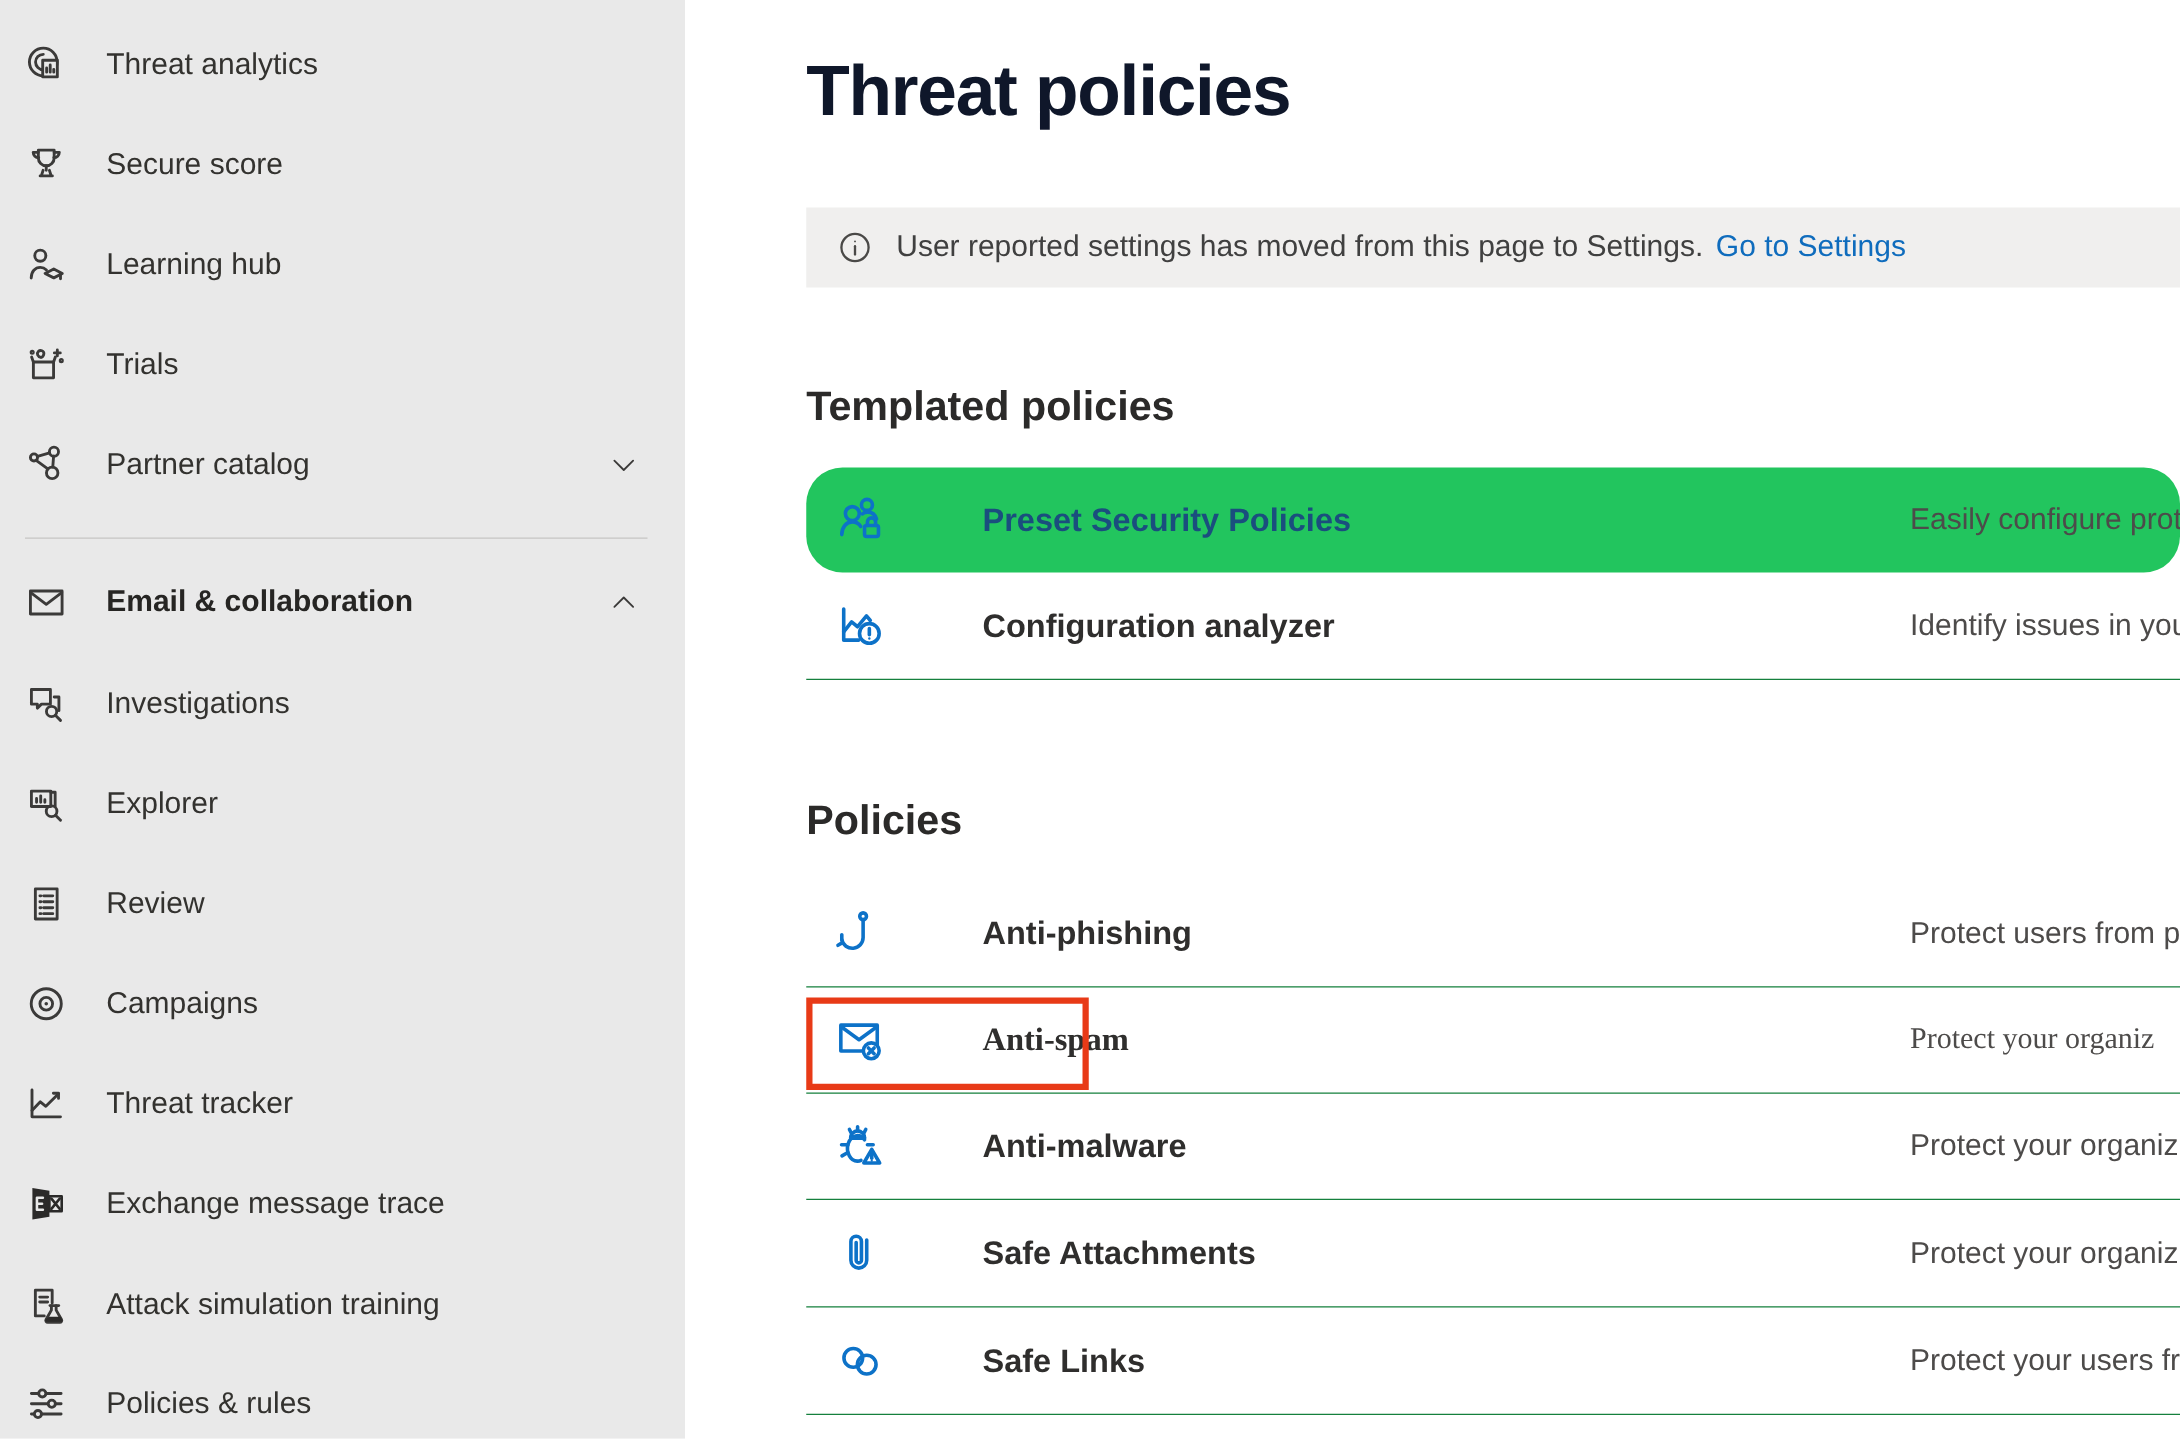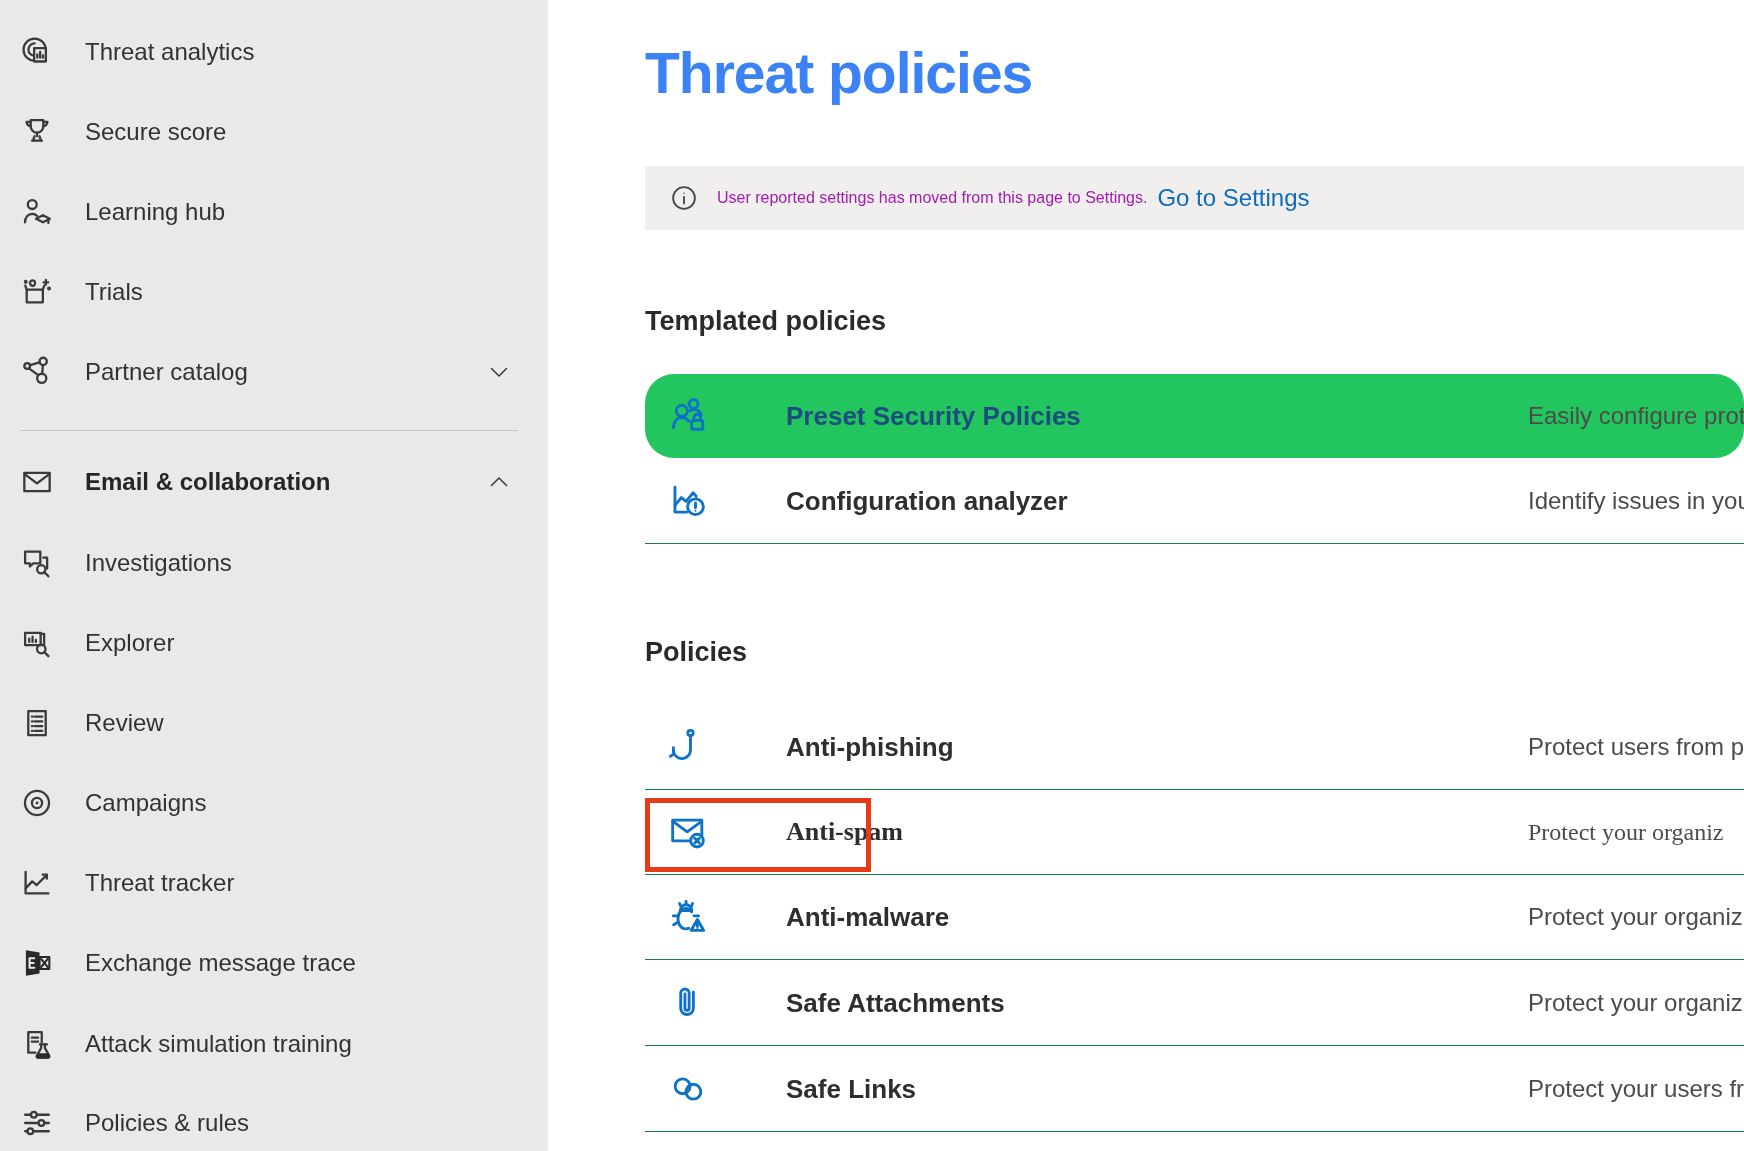--- a/index.html
+++ b/index.html
@@ -15,31 +15,31 @@
   .nav-label { position:absolute; left:85px; top:0; height:80px; line-height:80px;
     font-size:24px; color:#33322f; white-space:nowrap; }
   .nav-label.bold { font-weight:700; color:#262523; }
   .nav-chevron { position:absolute; left:486px; top:27px; width:26px; height:26px; }
   .nav-chevron svg { width:26px; height:26px; display:block; }
   .sidebar-divider { position:absolute; left:20px; top:430px; width:498px; height:1px; background:#c6c5c4; }
 
   
   .main { position:absolute; left:548px; top:0; width:1196px; height:1151px; background:#fff; }
   .page-title { position:absolute; left:97px; top:40px; font-size:57px; font-weight:700;
-    letter-spacing:-1px; color:#3b82f6; white-space:nowrap; }
+    letter-spacing:-1px; color:#0f172a; white-space:nowrap; }
 
   .banner { position:absolute; left:97px; top:166px; width:1099px; height:64px;
     background:#f0efee; display:flex; align-items:center; }
   .banner-icon { width:30px; height:30px; margin-left:24px; flex:0 0 auto; }
   .banner-icon svg { width:30px; height:30px; display:block; }
-  .banner-text { margin-left:18px; font-size:16px; color:#a21caf; white-space:nowrap; }
+  .banner-text { margin-left:18px; font-size:24px; color:#404040; white-space:nowrap; }
   .banner-link { margin-left:10px; font-size:24px; color:#0f6cbd; text-decoration:none;
     white-space:nowrap; cursor:pointer; }
 
-  .section-heading { position:absolute; left:97px; font-size:27px; font-weight:700;
+  .section-heading { position:absolute; left:97px; font-size:33px; font-weight:700;
     color:#2b2a29; white-space:nowrap; }
   .h-templated { top:306px; }
   .h-policies { top:637px; }
 
   .row { position:absolute; left:97px; width:1099px; cursor:pointer; }
   .row-icon { position:absolute; left:20px; top:50%; margin-top:-23px; width:46px; height:46px; }
   .row-icon svg { width:46px; height:46px; display:block; }
   .row-title { position:absolute; left:141px; top:50%; transform:translateY(-50%);
     font-size:26px; font-weight:600; color:#2f2e2d; white-space:nowrap; }
   .row-title.blue { color:#1a4e7e; }

